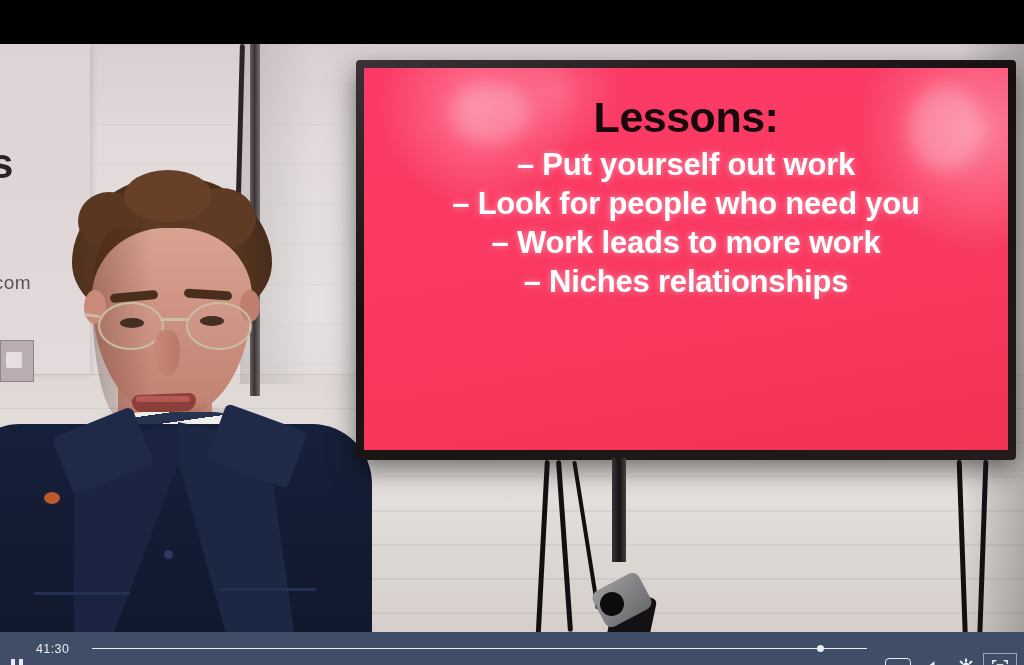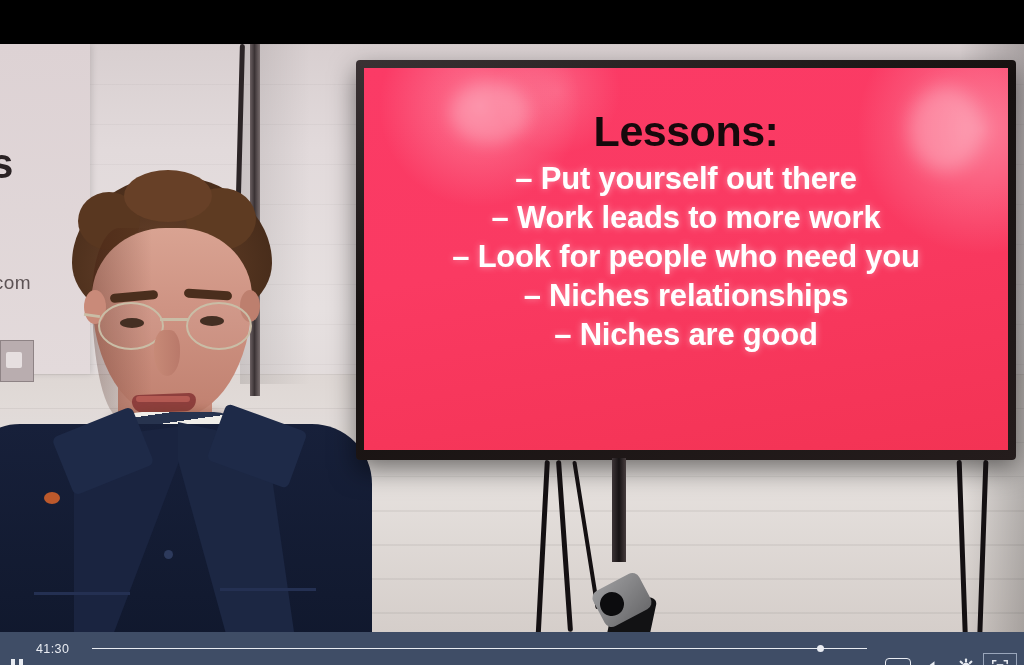--- a/index.html
+++ b/index.html
@@ -127,21 +127,21 @@
   }
   .tv-screen{
     position:absolute;left:8px;top:8px;right:8px;bottom:10px;
     background:
       radial-gradient(circle at 18% 10%, rgba(255,255,255,.30) 0%, rgba(255,255,255,0) 16%),
       radial-gradient(circle at 96% 16%, rgba(255,255,255,.34) 0%, rgba(255,255,255,0) 18%),
       radial-gradient(circle at 30% 6%, rgba(255,255,255,.18) 0%, rgba(255,255,255,0) 11%),
       linear-gradient(170deg,#fb3b66 0%,#fa3a62 45%,#f33354 100%);
     overflow:hidden;
   }
-  .slide{position:absolute;inset:0;display:flex;flex-direction:column;align-items:center;padding-top:42px;box-sizing:border-box;}
+  .slide{position:absolute;inset:0;display:flex;flex-direction:column;align-items:center;padding-top:28px;box-sizing:border-box;}
   .slide-title{
     font-size:43px;font-weight:bold;color:#17090c;letter-spacing:-.5px;line-height:1;
     margin:0 0 6px 0;text-align:center;
   }
   .slide-list{list-style:none;margin:0;padding:0;text-align:center;}
   .slide-list li{
     font-size:31px;font-weight:bold;color:#ffffff;line-height:1.26;
     letter-spacing:-.2px;white-space:nowrap;
     text-shadow:0 0 7px rgba(255,255,255,.45);
   }
@@ -252,25 +252,24 @@
       </div>
 
       <div class="tv">
         <div class="tv-bezel"></div>
         <div class="tv-screen">
           <div class="tv-glare-corner"></div>
           <div class="tv-glare-right"></div>
           <div class="slide">
             <div class="slide-title">Lessons:</div>
             <ul class="slide-list">
-              <li>– Put yourself out there</li>
+              <li>– Put yourself out work</li>
+              <li>– Look for people who need you</li>
               <li>– Work leads to more work</li>
-              <li>– Look for people who need you</li>
               <li>– Niches relationships</li>
-              <li>– Niches are good</li>
             </ul>
           </div>
         </div>
       </div>
 
       <div class="tv-mount"></div>
       <div class="cable c1"></div>
       <div class="cable c2"></div>
       <div class="cable c3"></div>
       <div class="cable c4"></div>

